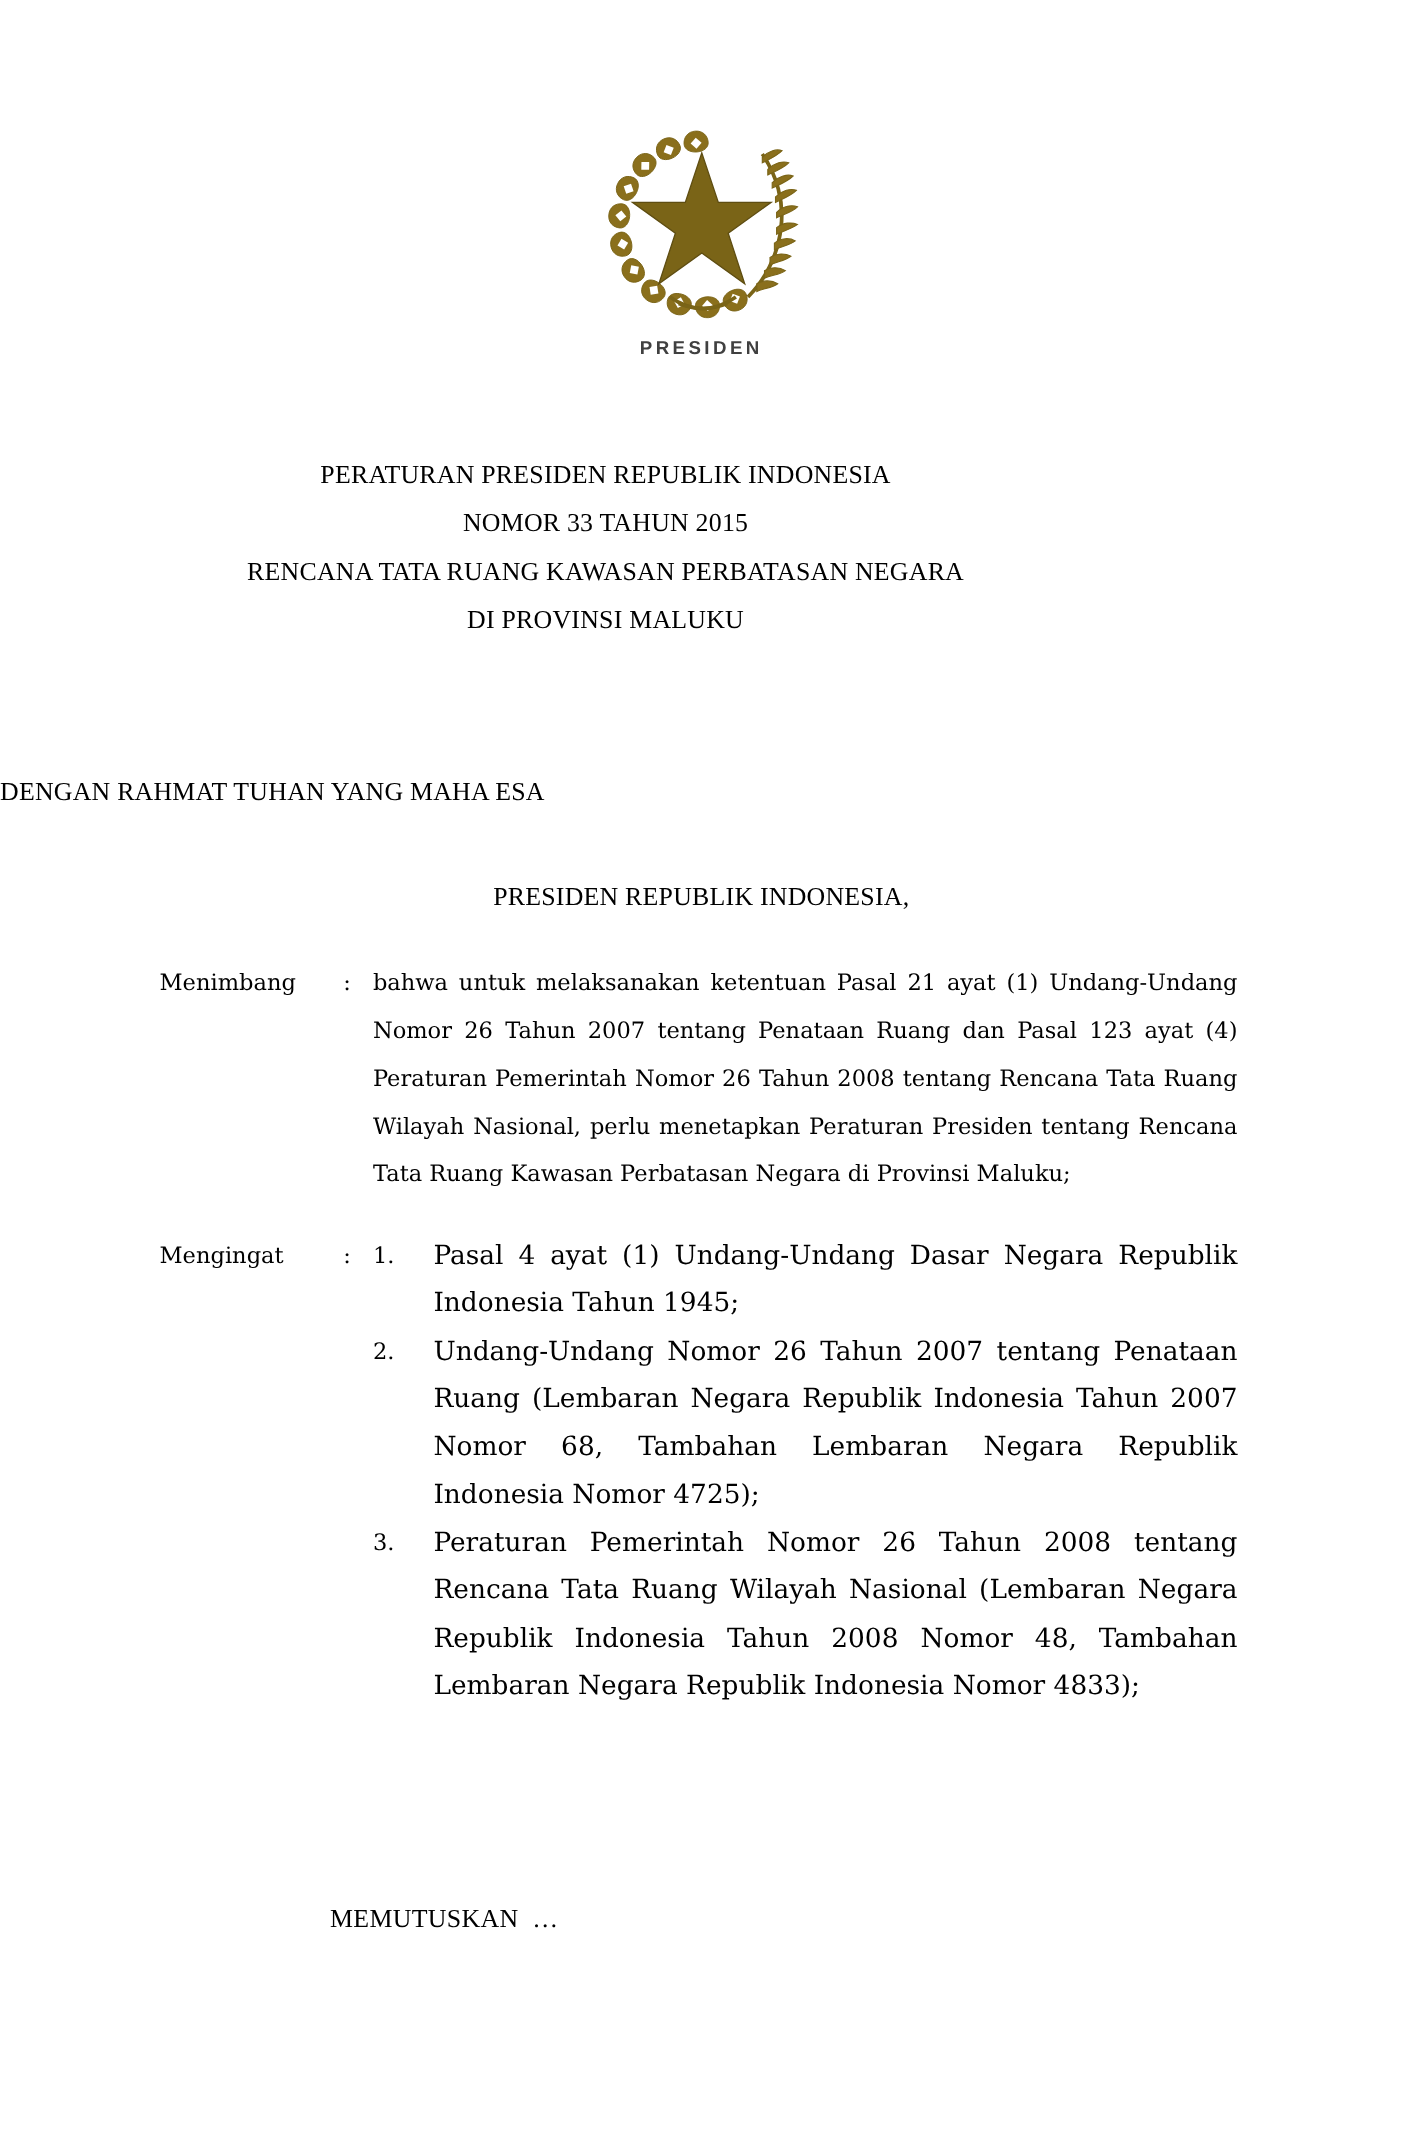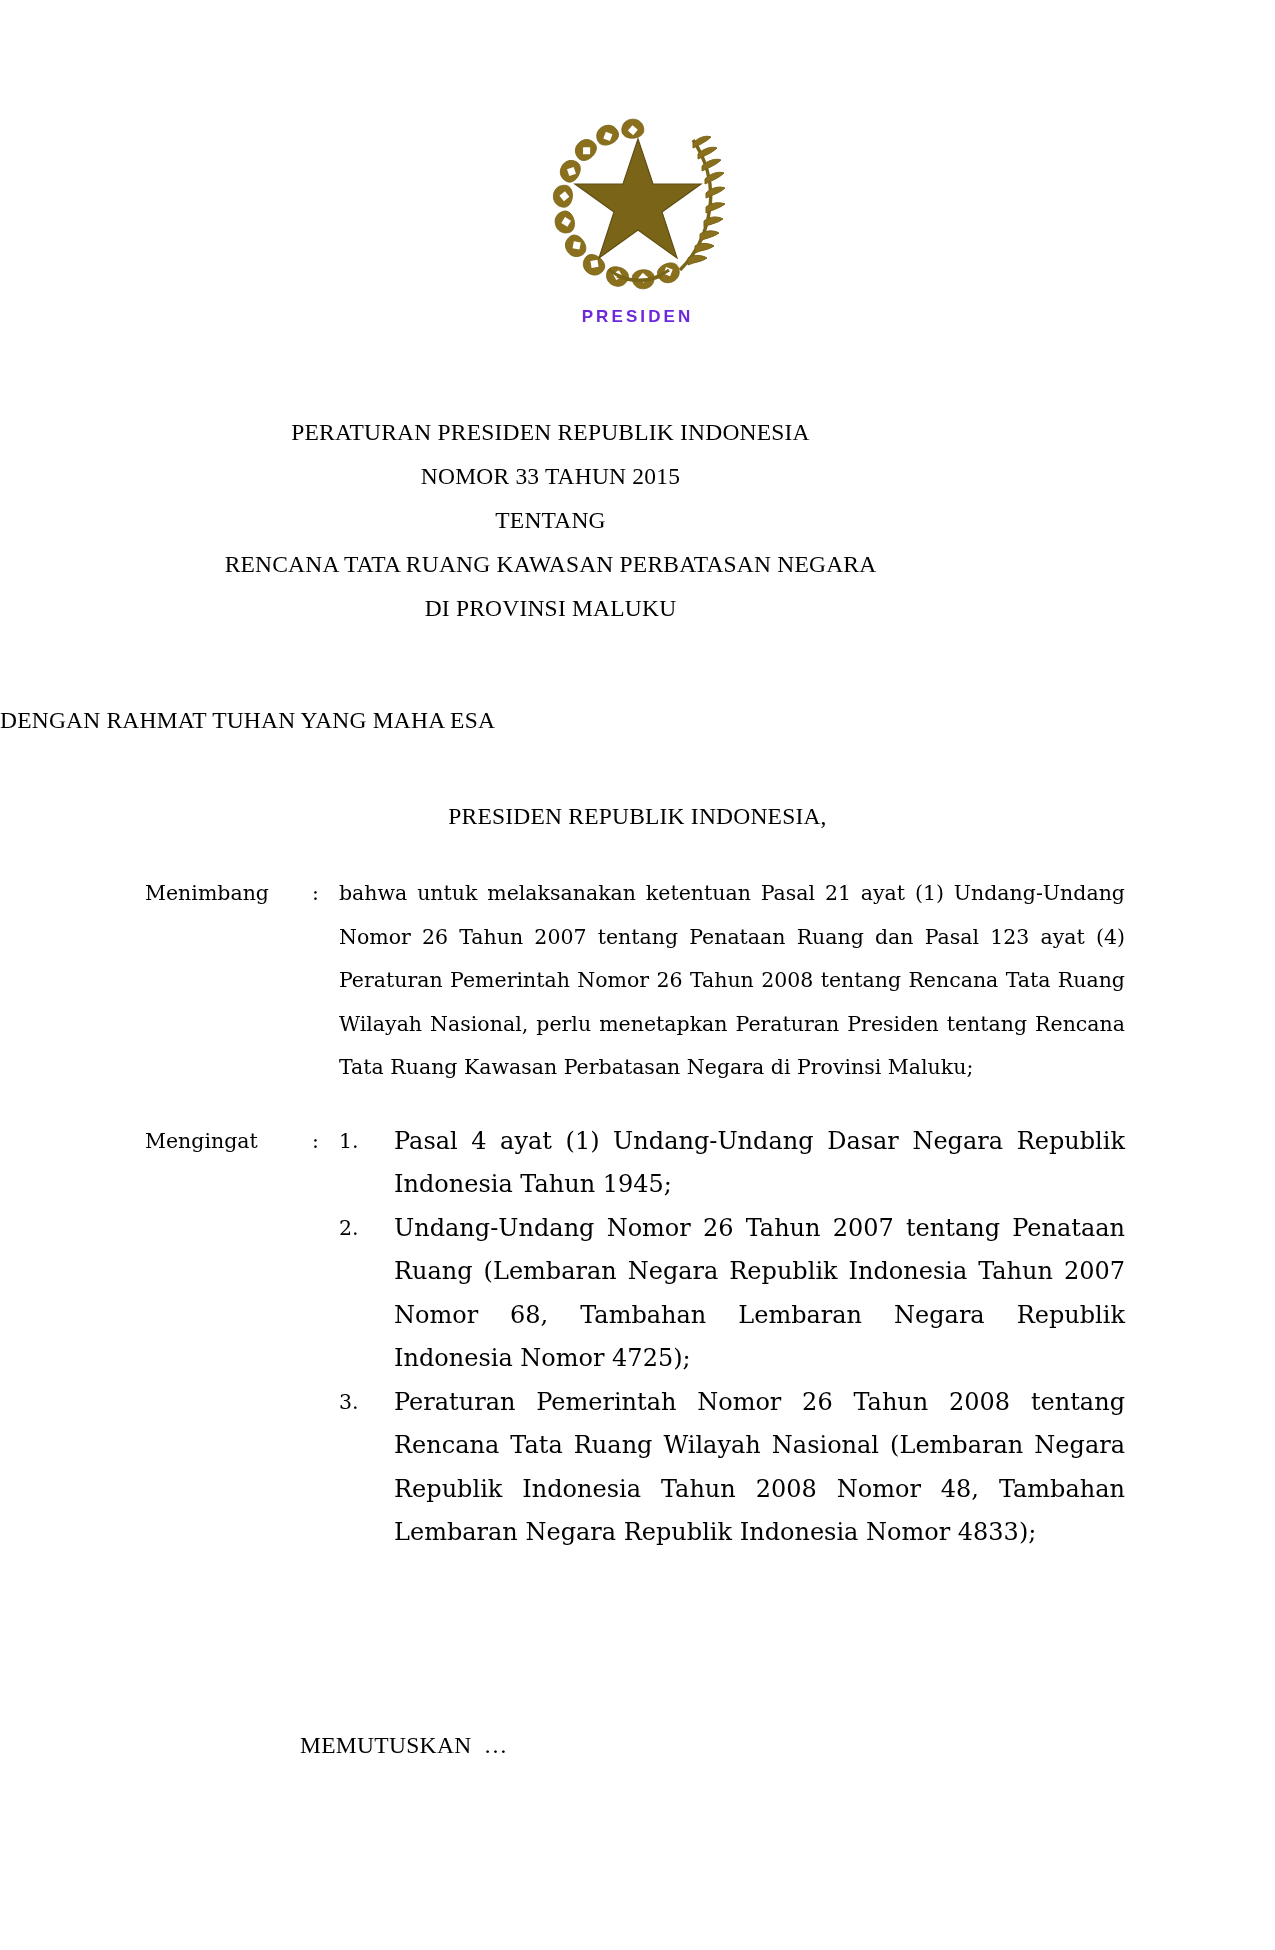--- a/index.html
+++ b/index.html
@@ -29,21 +29,21 @@
     display: block;
     margin: 0 auto;
   }
   .emblem-caption {
     margin-top: 6px;
     font-family: "Liberation Sans", "DejaVu Sans", sans-serif;
     font-size: 17px;
     font-weight: 700;
     letter-spacing: 3.1px;
     line-height: 1.32;
-    color: #6d28d9;
+    color: #404040;
     white-space: pre;
   }
 
   
   .title-block {
     position: absolute;
     top: 410px;
     left: 0;
     width: 1101px;
     text-align: center;
@@ -244,21 +244,20 @@
                  L71,108 L32,80 L80,80 Z" fill="#7a6417" stroke="#5e4d12" stroke-width="1.2"></path>
       </g>
     </svg>
 
     <div class="emblem-caption">PRESIDEN</div>
   </div>
 
   <div class="title-block">
     <div class="title-line">PERATURAN PRESIDEN REPUBLIK INDONESIA</div>
     <div class="title-line">NOMOR 33 TAHUN 2015</div>
-    <div class="title-line">TENTANG</div>
     <div class="title-line">RENCANA TATA RUANG KAWASAN PERBATASAN NEGARA</div>
     <div class="title-line">DI PROVINSI MALUKU</div>
   </div>
 
   <div class="invocation">
     <div class="invocation-line">DENGAN RAHMAT TUHAN YANG MAHA ESA</div>
   </div>
 
   <div class="authority">
     <div class="authority-line">PRESIDEN REPUBLIK INDONESIA,</div>

